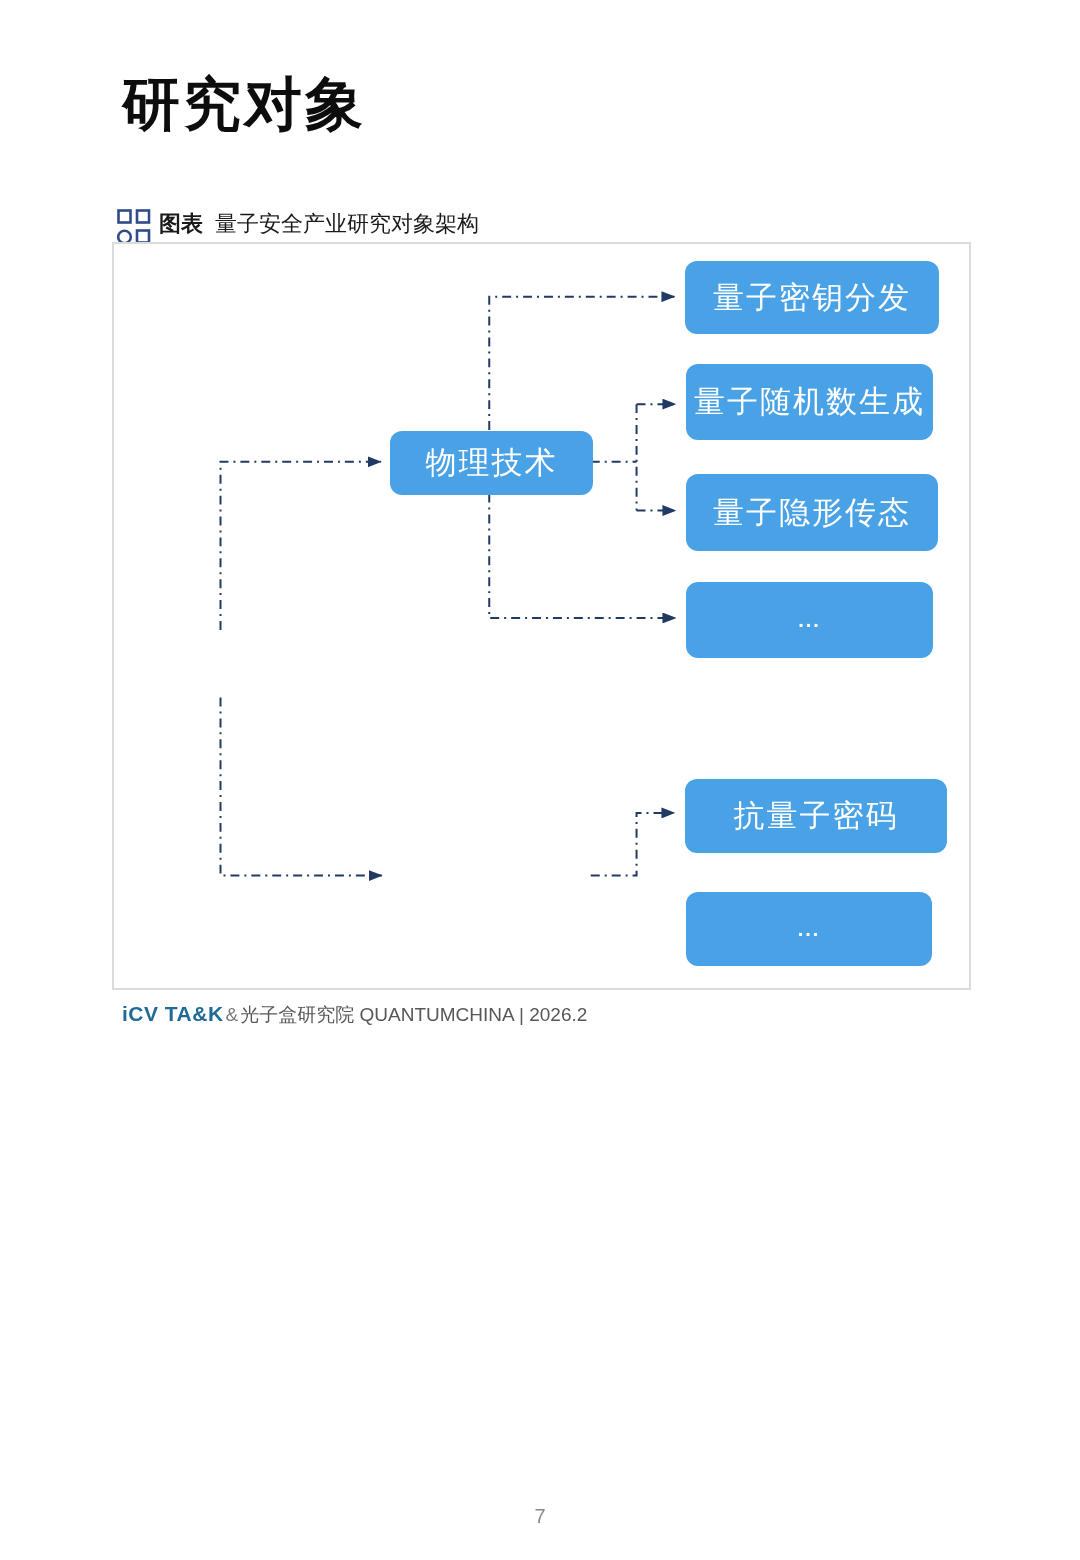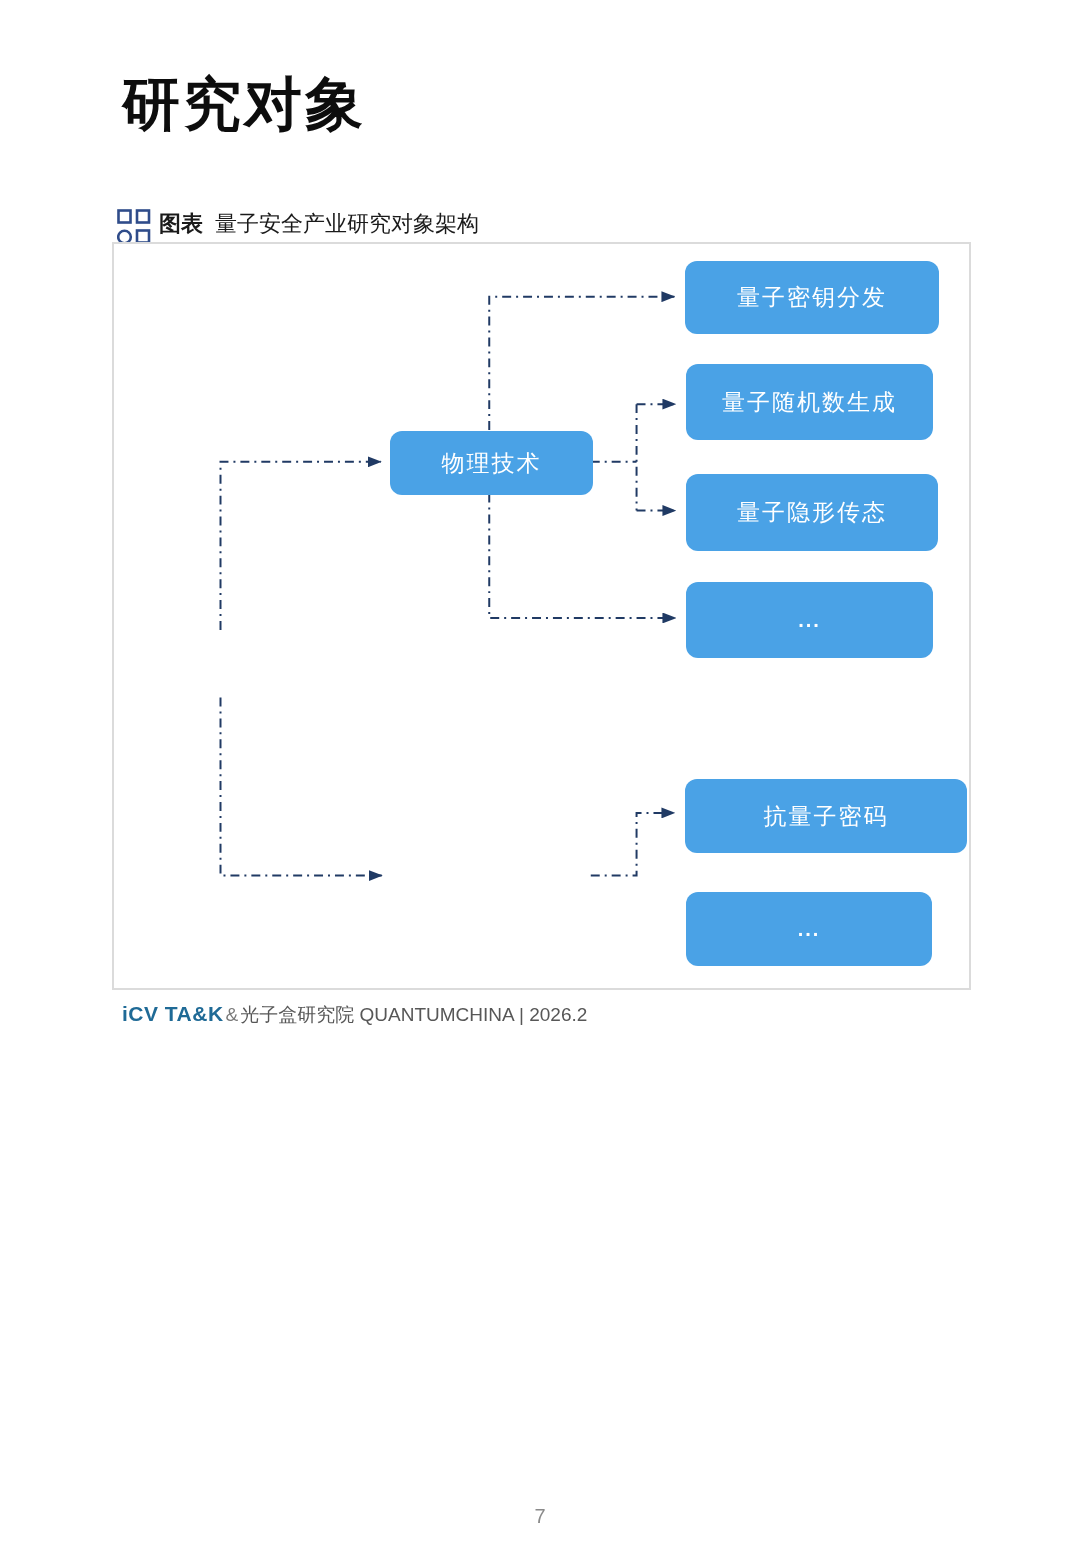--- a/index.html
+++ b/index.html
@@ -27,31 +27,31 @@
   .diagram-panel{position:absolute;left:112px;top:242px;width:859px;height:748px;
     background:#ffffff;border:2px solid var(--border-gray);}
 
   .connector-svg{position:absolute;left:0;top:0;width:100%;height:100%;}
   .connector-svg path.conn{fill:none;stroke:var(--connector-navy);stroke-width:2;
     stroke-dasharray:9 5 2 5;}
   .connector-svg .arrowhead{fill:var(--connector-navy);}
 
   .node{position:absolute;display:flex;align-items:center;justify-content:center;
     background:var(--node-blue);border-radius:12px;color:#ffffff;
-    font-size:23px;letter-spacing:2px;font-weight:400;}
+    font-size:31px;letter-spacing:2px;font-weight:400;}
   .node.ellipsis{font-size:20px;font-weight:700;letter-spacing:2px;}
 
   .node-root{left:8px;top:388px;width:198px;height:68px;}
   .node-physical{left:276px;top:187px;width:203px;height:64px;}
   .node-math{left:277px;top:601px;width:203px;height:68px;}
   .node-qkd{left:571px;top:17px;width:254px;height:73px;}
   .node-qrng{left:572px;top:120px;width:247px;height:76px;}
   .node-teleport{left:572px;top:230px;width:252px;height:77px;}
   .node-ellipsis1{left:572px;top:338px;width:247px;height:76px;}
-  .node-pqc{left:571px;top:535px;width:282px;height:74px;}
+  .node-pqc{left:571px;top:535px;width:262px;height:74px;}
   .node-ellipsis2{left:572px;top:648px;width:246px;height:74px;}
 
   .footer-row{position:absolute;left:122px;top:1002px;display:flex;align-items:baseline;gap:2px;}
   .brand-text{font-size:21px;font-weight:700;color:var(--brand-blue);letter-spacing:0.5px;}
   .amp-sep{font-size:19px;color:#7a7a7a;}
   .source-text{font-size:19px;color:var(--footer-gray);}
 
   .page-number{position:absolute;left:0;top:1505px;width:1080px;text-align:center;
     font-size:20px;color:var(--page-num-gray);}
 </style>

